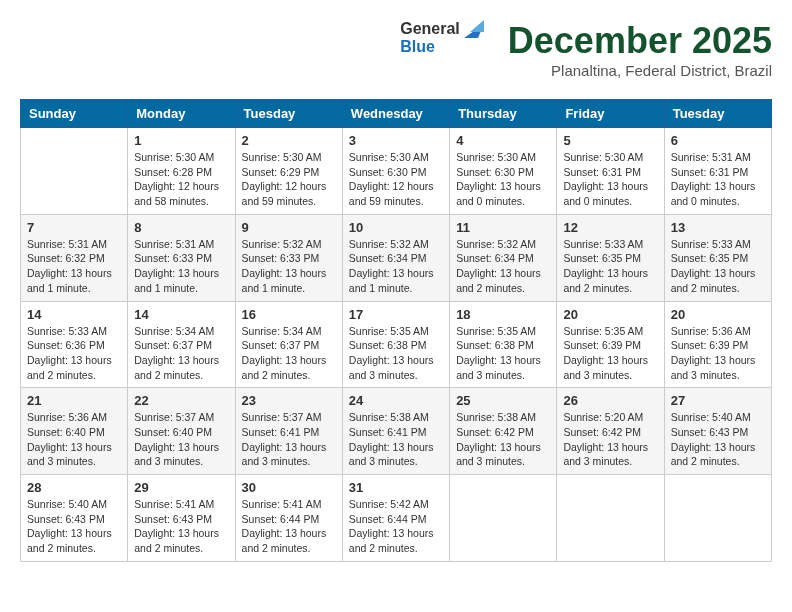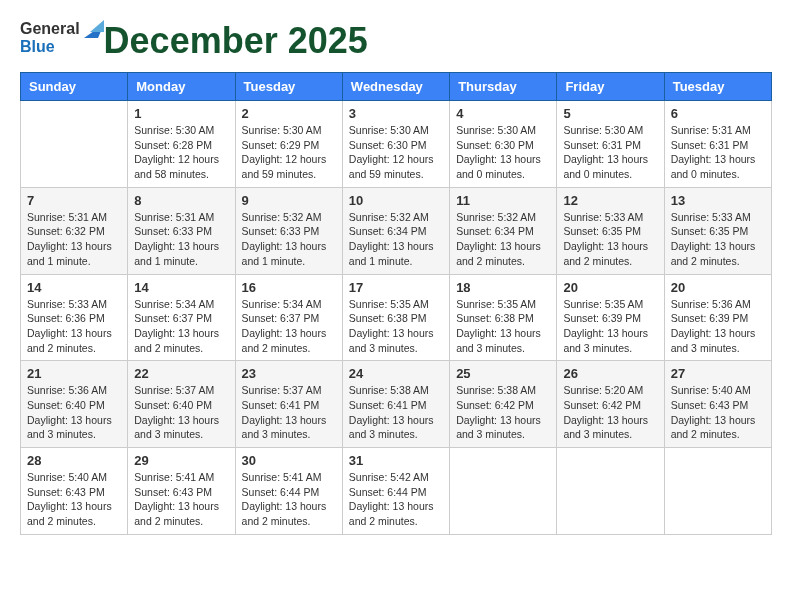--- a/index.html
+++ b/index.html
@@ -5,23 +5,24 @@
     * { box-sizing: border-box; margin: 0; padding: 0; }
     body {
       font-family: Arial, sans-serif;
       background: #fff;
       width: 792px;
       min-height: 612px;
       padding: 20px;
     }
     .header-area {
       display: flex;
-      justify-content: flex-start;
+      justify-content: flex-end;
       align-items: flex-start;
-      margin-bottom: 10px;
+      margin-bottom: 20px;
+      gap: 24px;
     }
     .logo {
       display: flex;
       align-items: center;
     }
     .title-area {
       text-align: right;
     }
     .month-title {
       font-size: 36px;
@@ -68,39 +69,40 @@
     .empty-cell {
       background: #f9f9f9;
     }
     tr:nth-child(even) td {
       background-color: #f5f5f5;
     }
     tr:nth-child(odd) td {
       background-color: #fff;
     }
     .calendar thead tr th {
-      background-color: #3b82f6;
+      background-color: #0369a1;
     }
   </style>
 </head>
 <body>
 
 <div class="header-area">
   <div class="logo" style="display: flex; align-items: center; gap: 0px;">
       <div style="line-height: 1.1;">
         <div style="font-size: 16px; font-weight: bold; color: rgb(51, 51, 51);">General</div>
         <div style="font-size: 16px; font-weight: bold; color: rgb(26, 111, 186);">Blue</div>
       </div>
       <svg width="24" height="36" viewBox="0 0 24 36">
         <polygon points="4,18 24,4 18,18" fill="#2471c8"></polygon>
         <polygon points="10,12 24,0 24,12" fill="#5aabdc"></polygon>
       </svg>
     </div>
   <div class="title-area">
     <div class="month-title">December 2025</div>
+    <div class="location">Planaltina, Federal District, Brazil</div>
   </div>
 </div>
 
 <table class="calendar">
   <thead>
     <tr>
     <th>Sunday</th>
         <th>Monday</th>
         <th>Tuesday</th>
         <th>Wednesday</th>

